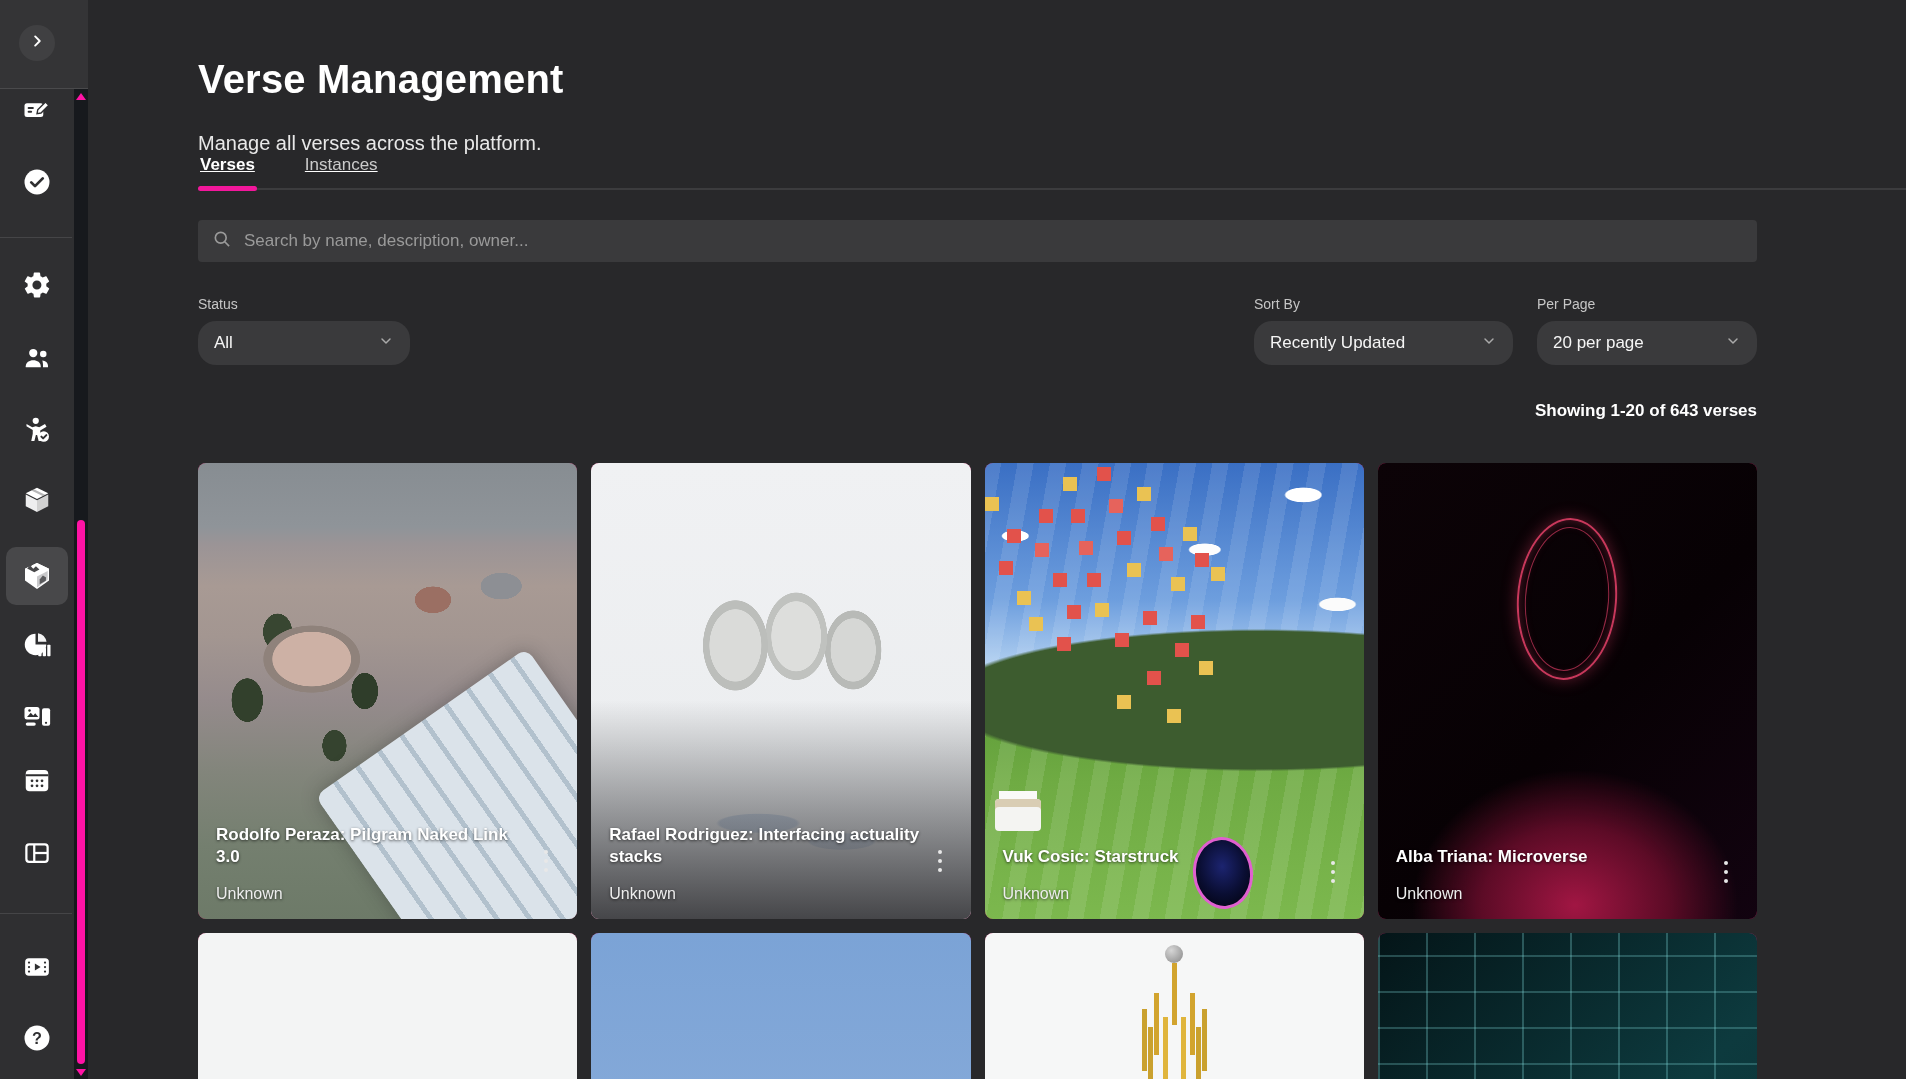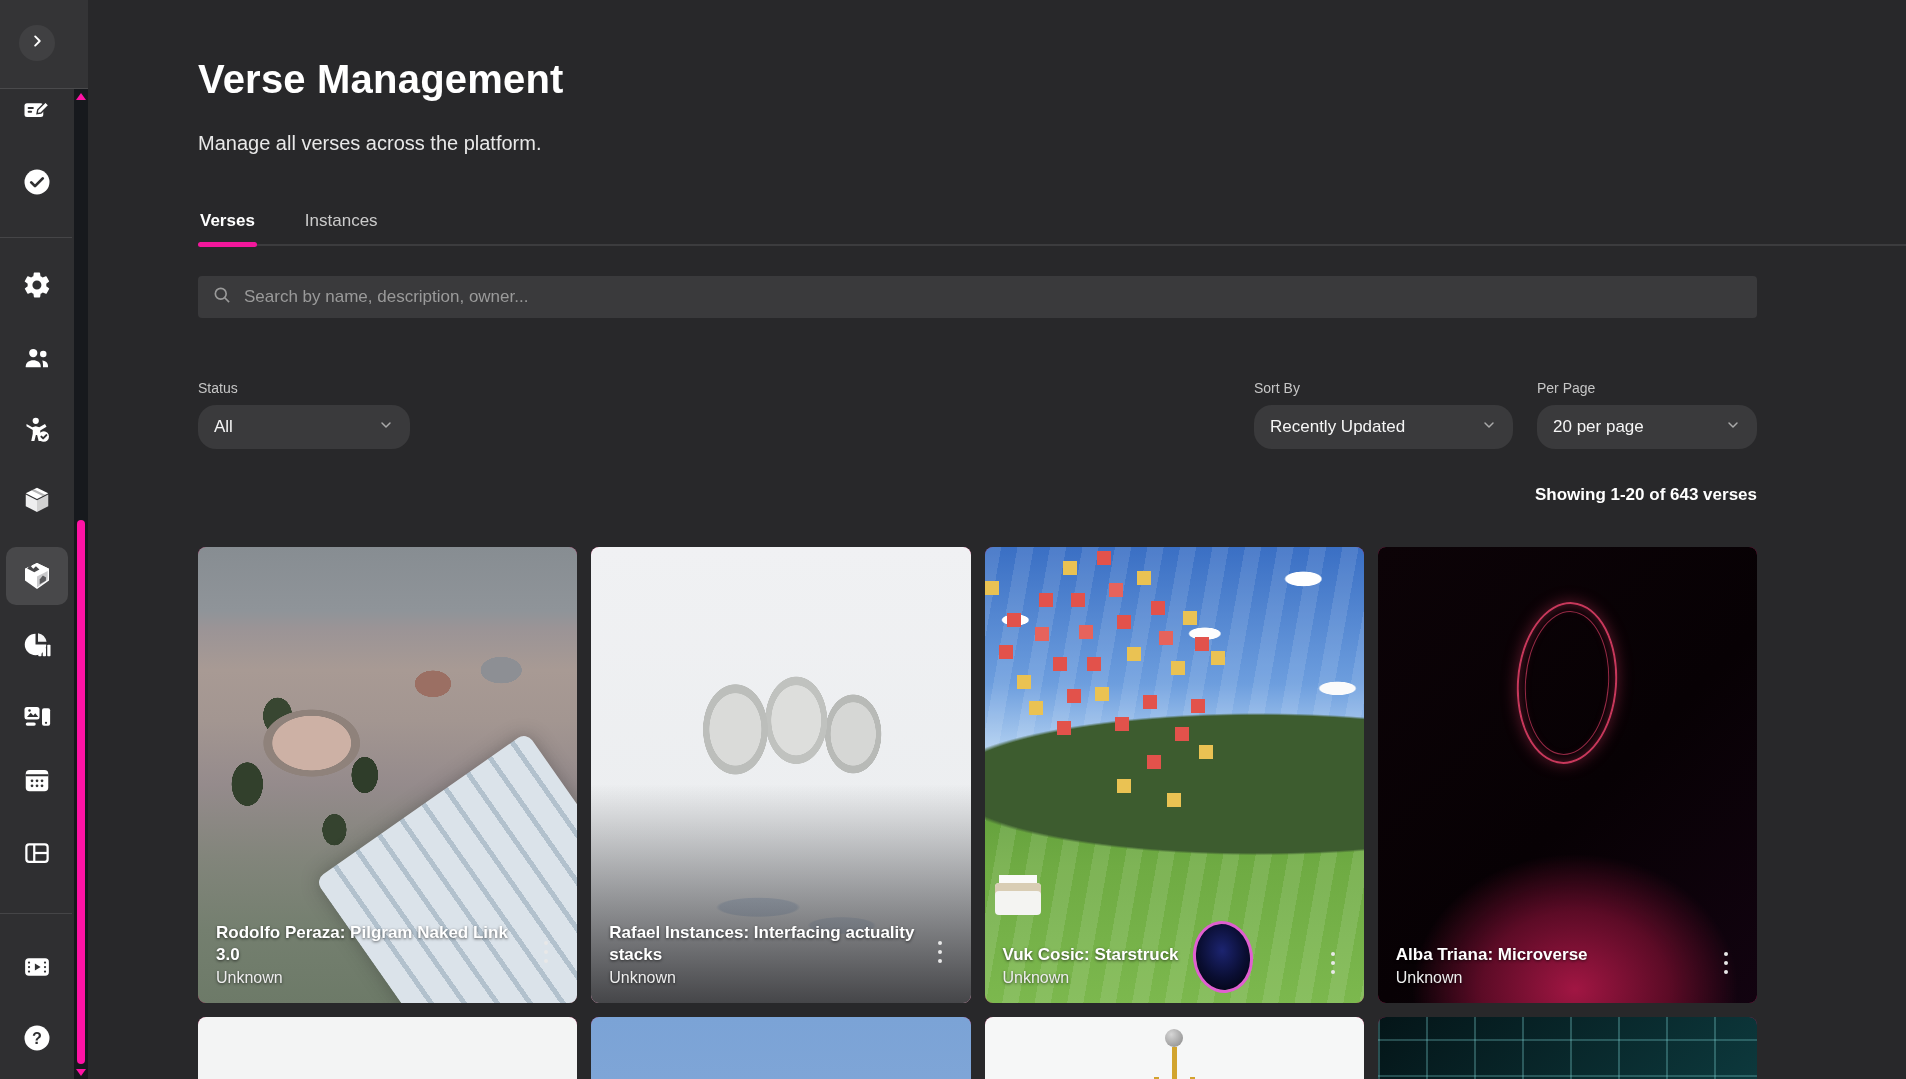--- a/index.html
+++ b/index.html
@@ -19,51 +19,51 @@
   .side-scroll{position:absolute;top:89px;right:0;bottom:0;width:14px;background:#17191d;}
   .scroll-up{position:absolute;top:4px;left:2px;width:0;height:0;border-left:5px solid transparent;border-right:5px solid transparent;border-bottom:7px solid #ff13a5;}
   .scroll-down{position:absolute;bottom:3px;left:2px;width:0;height:0;border-left:5px solid transparent;border-right:5px solid transparent;border-top:7px solid #ff13a5;}
   .scroll-thumb{position:absolute;top:431px;bottom:15px;left:3px;width:8px;border-radius:4px;background:#ff13a5;}
 
   
   .main{flex:1;padding:30px 149px 0 110px;box-sizing:border-box;color:#fff;}
   .page-title{font-size:40px;font-weight:bold;letter-spacing:.2px;}
   .page-subtitle{margin-top:30px;font-size:20px;font-weight:400;color:#e8e8e8;}
 
-  .tabs{margin-top:56px;width:calc(100% + 149px);border-bottom:2px solid #3c3c3e;display:flex;}
+  .tabs{width:calc(100% + 149px);border-bottom:2px solid #3c3c3e;display:flex;text-decoration:underline;}
   .tab{position:relative;margin-right:46px;padding:0 2px 13px 2px;font-size:17px;color:#cbcbcb;cursor:pointer;}
   .tab.active{color:#fff;font-weight:bold;}
   .tab-underline{position:absolute;left:0;right:0;bottom:-3px;height:5px;border-radius:3px;background:#f2179b;}
 
   .searchbar{margin-top:30px;height:42px;background:#3a3a3c;border-radius:4px;display:flex;align-items:center;padding:0 14px;}
   .searchbar input{flex:1;background:transparent;border:none;outline:none;color:#84cc16;font-size:17px;margin-left:10px;font-family:"Liberation Sans",sans-serif;}
   .searchbar input::placeholder{color:#9a9a9a;}
 
   .filters{margin-top:34px;display:flex;justify-content:space-between;}
-  .filter-group{display:flex;flex-direction:column;margin-top:28px;}
+  .filter-group{display:flex;flex-direction:column;}
   .filter-label{font-size:14px;color:#c6c6c6;margin-bottom:9px;}
   .dropdown{height:44px;background:#3a3a3c;border-radius:18px;display:flex;align-items:center;justify-content:space-between;
     padding:3px 16px;box-sizing:border-box;cursor:pointer;}
   .dropdown .value{font-size:17px;color:#f5f5f5;}
   .dd-status{width:212px;}
   .dd-sort{width:259px;margin-right:24px;}
   .dd-per{width:220px;}
   .filters-right{display:flex;}
 
   .summary{margin-top:36px;text-align:right;font-size:17px;font-weight:bold;color:#fff;}
 
   
   .grid{margin-top:42px;display:grid;grid-template-columns:repeat(4,1fr);grid-auto-rows:456px;gap:14px;}
   .card{position:relative;border-radius:8px;overflow:hidden;background:#be185d;cursor:pointer;}
   .thumb{position:absolute;inset:0;}
   .shade{position:absolute;inset:0;background:linear-gradient(180deg,rgba(0,0,0,0) 52%,rgba(35,35,38,.82) 100%);}
   .card-info{position:absolute;left:0;right:0;bottom:0;padding:14px 18px 16px 18px;display:flex;align-items:center;}
   .card-text{flex:1;min-width:0;text-shadow:0 1px 3px rgba(0,0,0,.65);}
   .card-title{font-size:17px;font-weight:bold;color:#fff;line-height:22px;}
-  .card-owner{font-size:16px;color:#ededed;margin-top:3px;}
+  .card-owner{font-size:16px;color:#ededed;margin-top:17px;}
   .kebab{width:26px;height:30px;display:flex;align-items:center;justify-content:center;flex:none;}
 
   
   .thumb-rodolfo{background:
     radial-gradient(75px 52px at 30% 43%, #cdb1a5 0 52%, #8f827b 53% 64%, rgba(0,0,0,0) 65%),
     radial-gradient(26px 36px at 13% 52%, #32402c 0 60%, rgba(0,0,0,0) 61%),
     radial-gradient(22px 30px at 44% 50%, #2f3d2a 0 60%, rgba(0,0,0,0) 61%),
     radial-gradient(20px 26px at 36% 62%, #35432f 0 60%, rgba(0,0,0,0) 61%),
     radial-gradient(24px 30px at 21% 37%, #384631 0 60%, rgba(0,0,0,0) 61%),
     radial-gradient(30px 22px at 62% 30%, #9b6f63 0 60%, rgba(0,0,0,0) 61%),
@@ -381,21 +381,21 @@
             </span>
           </div>
         </div>
       </div>
 
       <div class="card">
         <div class="thumb thumb-rafael"></div>
         <div class="shade"></div>
         <div class="card-info">
           <div class="card-text">
-            <div class="card-title">Rafael Instances: Interfacing actuality stacks</div>
+            <div class="card-title">Rafael Rodriguez: Interfacing actuality stacks</div>
             <div class="card-owner">Unknown</div>
           </div>
           <div class="kebab">
             <span>
               <svg width="6" height="26" viewBox="0 0 6 26" fill="#e8e8e8">
                   <circle cx="3" cy="4" r="2"></circle>
                   <circle cx="3" cy="13" r="2"></circle>
                   <circle cx="3" cy="22" r="2"></circle>
                 </svg>
             </span>

